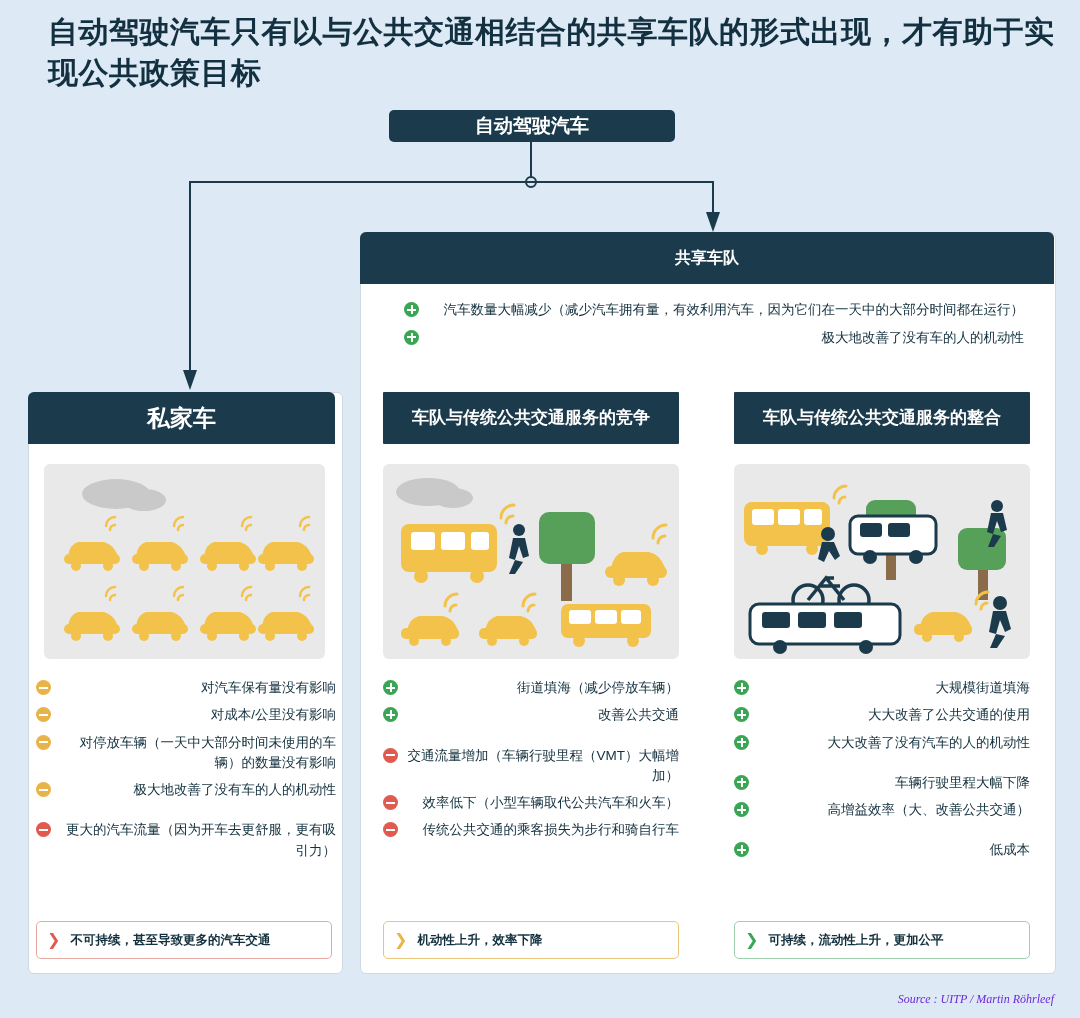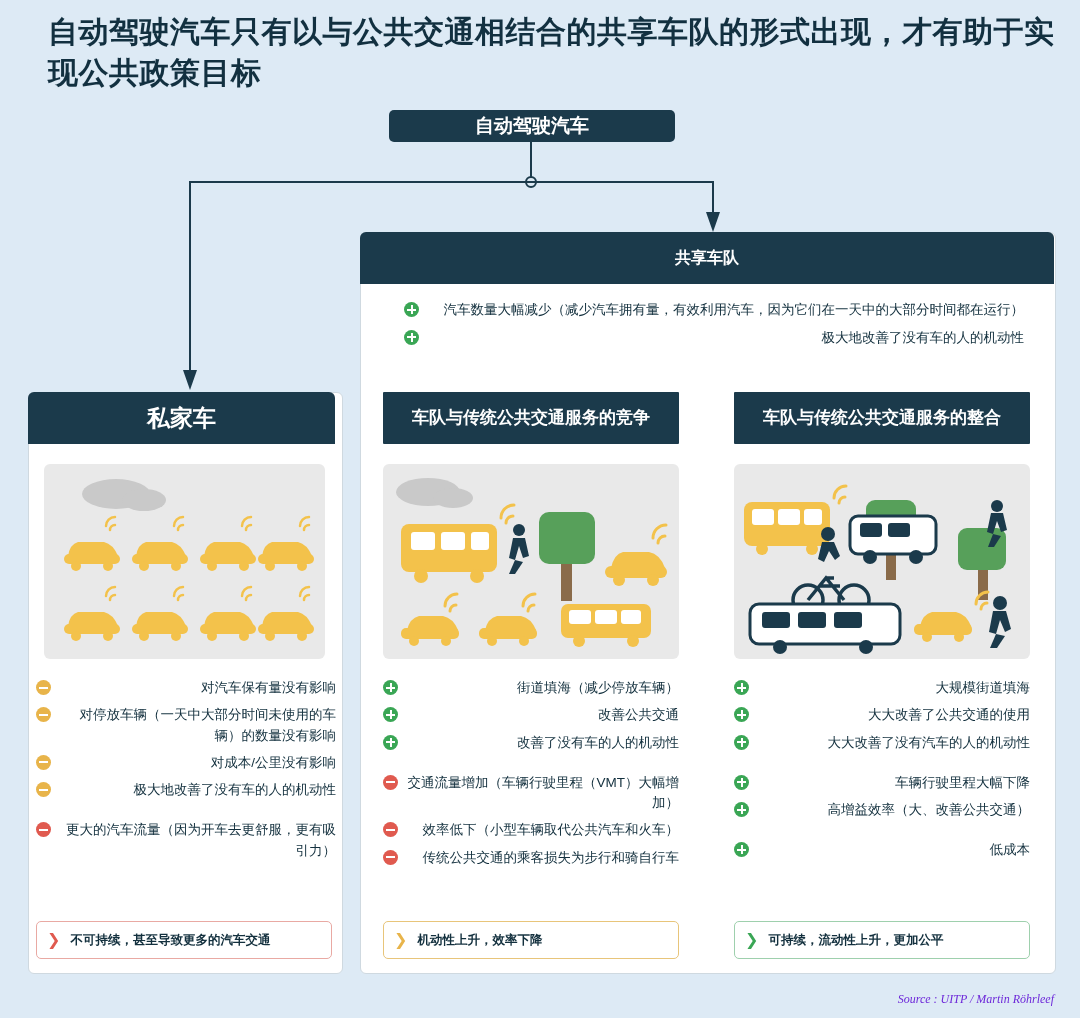--- a/index.html
+++ b/index.html
@@ -228,25 +228,25 @@
   </svg>
 </div>
 
 <div class="list" id="list-private">
   <div class="bullet">
     <span class="gl neutral"></span>
     <span class="txt">对汽车保有量没有影响</span>
   </div>
   <div class="bullet">
     <span class="gl neutral"></span>
+    <span class="txt">对成本/公里没有影响</span>
+  </div>
+  <div class="bullet">
+    <span class="gl neutral"></span>
     <span class="txt">对停放车辆（一天中大部分时间未使用的车辆）的数量没有影响</span>
-  </div>
-  <div class="bullet">
-    <span class="gl neutral"></span>
-    <span class="txt">对成本/公里没有影响</span>
   </div>
   <div class="bullet">
     <span class="gl neutral"></span>
     <span class="txt">极大地改善了没有车的人的机动性</span>
   </div>
   <div class="gap"></div>
   <div class="bullet">
     <span class="gl minus"></span>
     <span class="txt">更大的汽车流量（因为开车去更舒服，更有吸引力）</span>
   </div>
@@ -330,24 +330,20 @@
 
 <div class="list" id="list-compete">
   <div class="bullet">
     <span class="gl plus"></span>
     <span class="txt">街道填海（减少停放车辆）</span>
   </div>
   <div class="bullet">
     <span class="gl plus"></span>
     <span class="txt">改善公共交通</span>
   </div>
-  <div class="bullet">
-    <span class="gl plus"></span>
-    <span class="txt">改善了没有车的人的机动性</span>
-  </div>
   <div class="gap"></div>
   <div class="bullet">
     <span class="gl minus"></span>
     <span class="txt">交通流量增加（车辆行驶里程（VMT）大幅增加）</span>
   </div>
   <div class="bullet">
     <span class="gl minus"></span>
     <span class="txt">效率低下（小型车辆取代公共汽车和火车）</span>
   </div>
   <div class="bullet">

